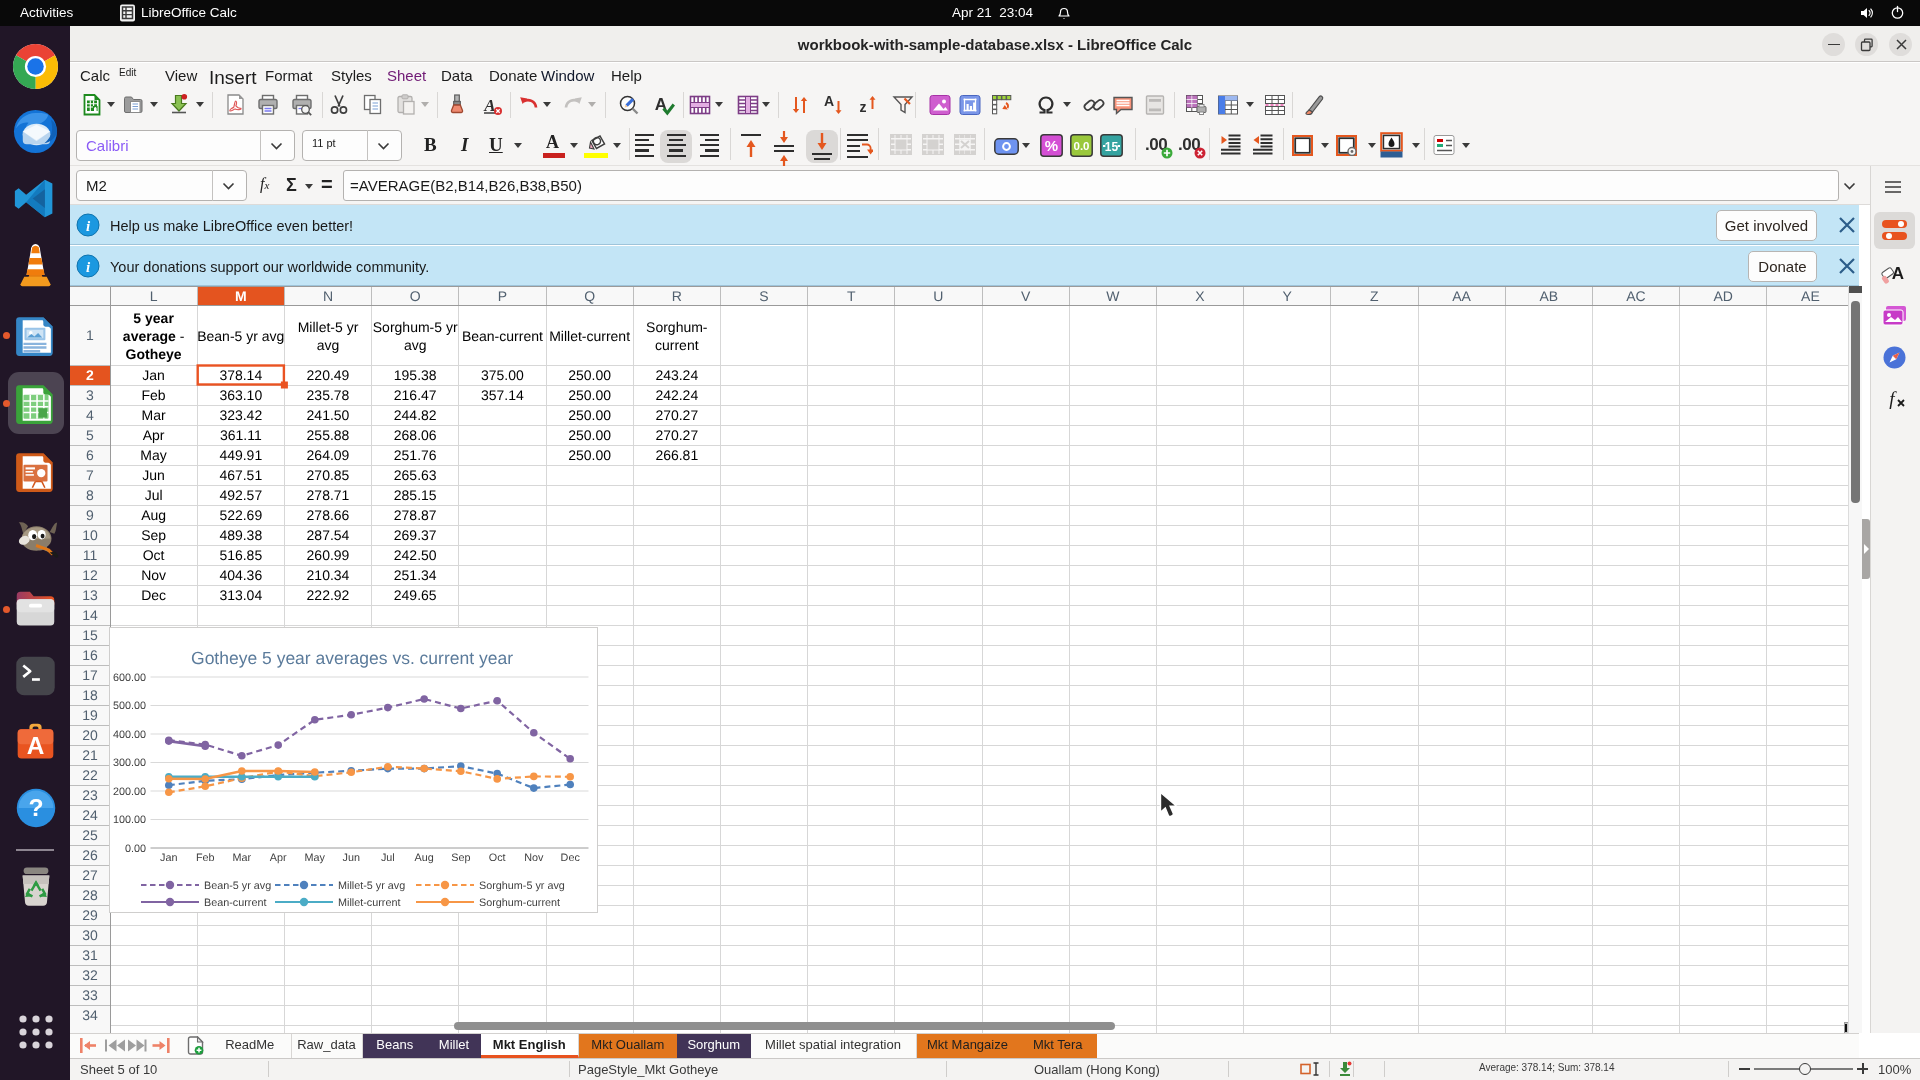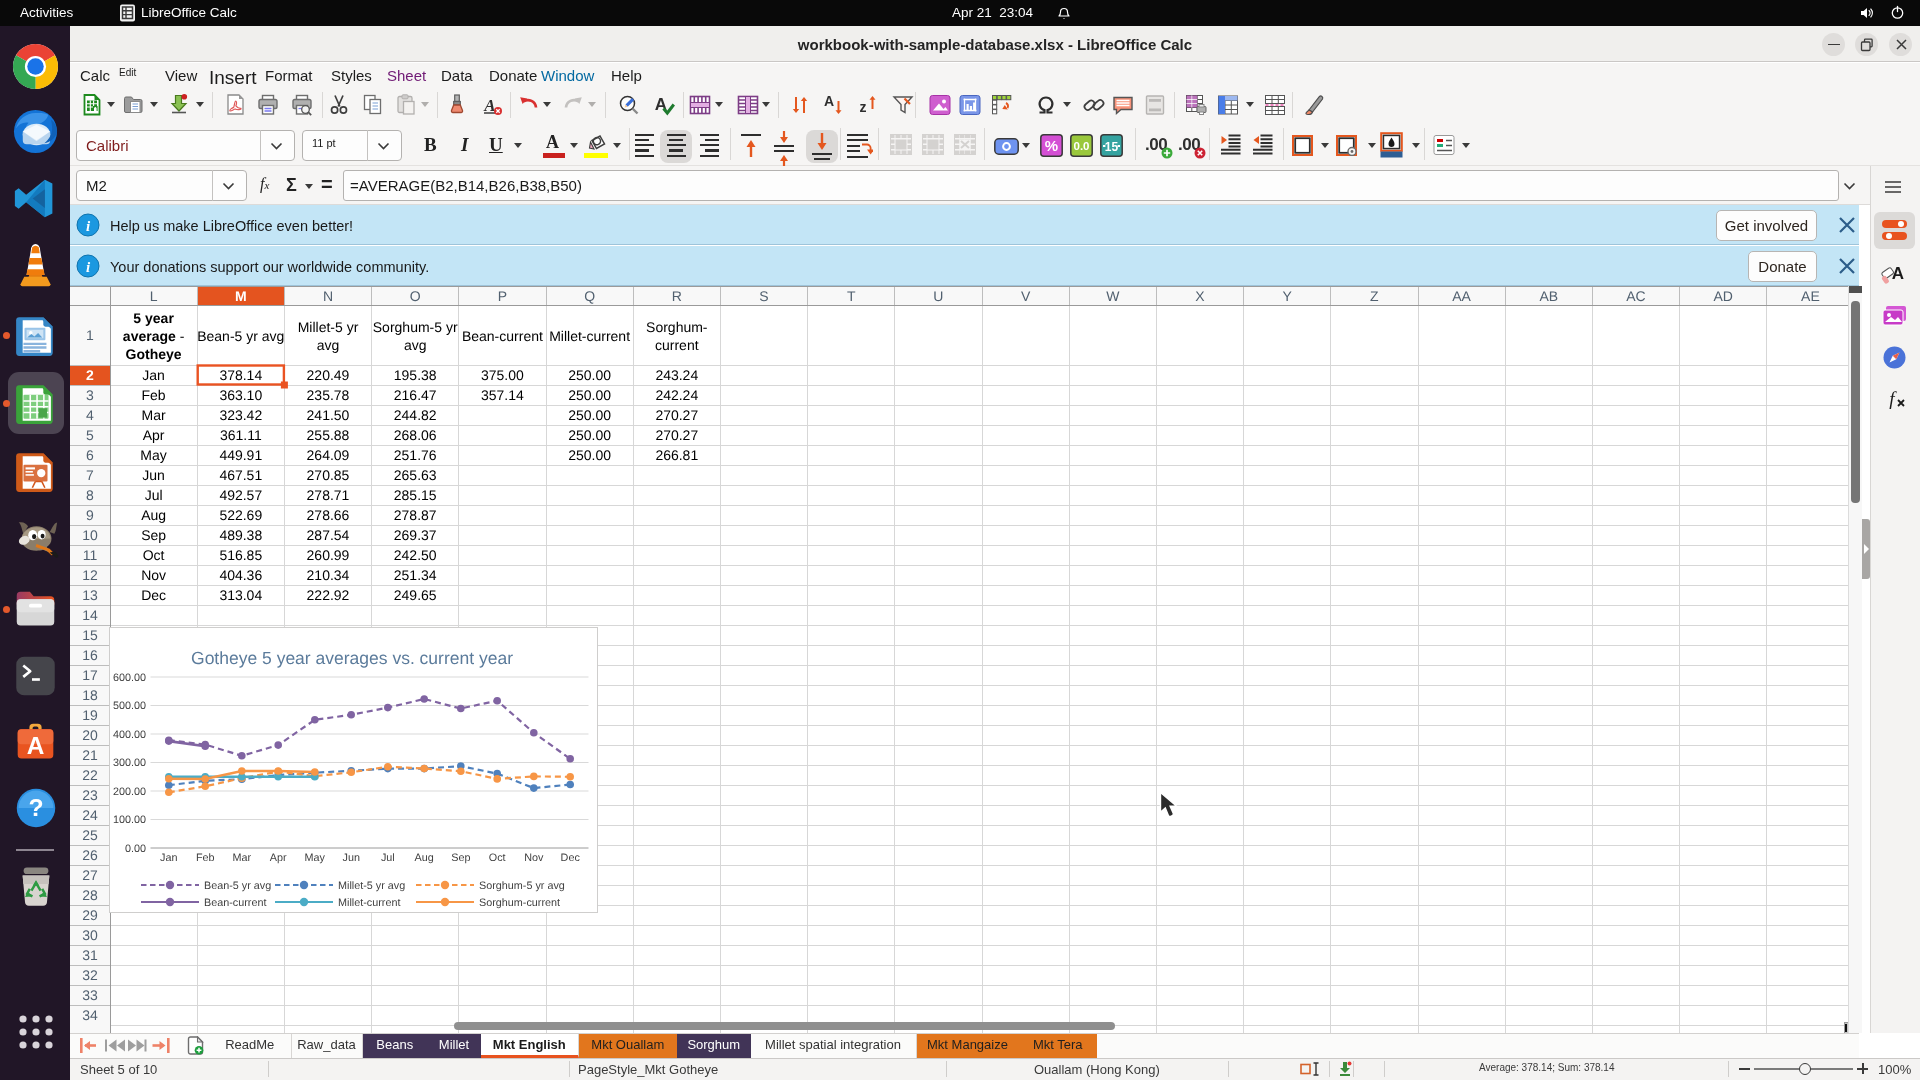--- a/index.html
+++ b/index.html
@@ -178,21 +178,21 @@
 <div class="a" style="left:70px;top:63px;width:1850px;height:25px;background:#f6f5f4"></div>
 <div class="a" style="left:80px;top:67px;font-size:15px;color:#1c1c1c">Calc</div>
 <div class="a" style="left:119px;top:67px;font-size:10px;color:#1c1c1c">Edit</div>
 <div class="a" style="left:165px;top:67px;font-size:15px;color:#1c1c1c">View</div>
 <div class="a" style="left:209px;top:67px;font-size:19px;color:#1c1c1c">Insert</div>
 <div class="a" style="left:265px;top:67px;font-size:15px;color:#1c1c1c">Format</div>
 <div class="a" style="left:331px;top:67px;font-size:15px;color:#1c1c1c">Styles</div>
 <div class="a" style="left:387px;top:67px;font-size:15px;color:#701a75">Sheet</div>
 <div class="a" style="left:441px;top:67px;font-size:15px;color:#1c1c1c">Data</div>
 <div class="a" style="left:489px;top:67px;font-size:15px;color:#1c1c1c">Donate</div>
-<div class="a" style="left:541px;top:67px;font-size:15px;color:#0369a1">Window</div>
+<div class="a" style="left:541px;top:67px;font-size:15px;color:#0f172a">Window</div>
 <div class="a" style="left:611px;top:67px;font-size:15px;color:#1c1c1c">Help</div>
 <div class="a" style="left:70px;top:88px;width:1850px;height:34px;background:#f6f5f4"></div>
 <svg class="a" style="left:81px;top:93px" width="24" height="24" viewBox="0 0 24 24">
     <path d="M3.5 2h10l5 5v14.5h-15z" fill="#fff" stroke="#1e8a1e" stroke-width="1.8"></path>
     <path d="M13.5 2l5 5h-5z" fill="#1e8a1e"></path>
     <rect x="6" y="7.5" width="10" height="10.5" fill="#1e8a1e"></rect>
     <path d="M6 10.8h10M6 14h10M9.3 7.5v10.5M12.6 7.5v10.5" stroke="#fff" stroke-width="1.1"></path>
     <rect x="12" y="13" width="4.6" height="5" fill="#1e8a1e"></rect>
     <path d="M13 18v-3l1.3-1.2 1.3 1.2v3z" fill="#fff"></path>
   </svg>
@@ -382,21 +382,21 @@
     <path d="M2.5 6.5h19M9 2.5v8M15.3 2.5v8M2.5 17.5h19M9 13.5v8M15.3 13.5v8" stroke="#555"></path>
     <path d="M2.5 12h19" stroke="#f060b0" stroke-width="1.6" stroke-dasharray="3 2"></path>
   </svg>
 <div class="tb-sep" style="left:1292px;top:92px;height:26px"></div>
 <svg class="a" style="left:1302px;top:93px" width="24" height="24" viewBox="0 0 24 24">
     <path d="M7 17L17.5 3.5c1.5-1.5 4 0.5 3 2.5L10.5 19z" fill="#9a9a9a" stroke="#4e4e4e" stroke-width="1.2"></path>
     <path d="M7 17l3.5 2c-0.5 1.8-2.5 2.8-5.5 2.3-1-0.2-1.3-0.8-0.8-1.6z" fill="#f08a68" stroke="#4e4e4e" stroke-width="1.1"></path>
   </svg>
 <div class="a" style="left:70px;top:122px;width:1850px;height:44px;background:#f6f5f4;border-bottom:1px solid #e4e2e0"></div>
 <div class="cbox" style="left:76px;top:130px;width:219px;height:31px"></div>
-<div class="a" style="left:86px;top:137px;font-size:15px;color:#7f1d1d">Calibri</div>
+<div class="a" style="left:86px;top:137px;font-size:15px;color:#8b5cf6">Calibri</div>
 <div class="a" style="left:260px;top:130px;width:1px;height:31px;background:#c4c2c0"></div>
 <svg class="a" style="left:270px;top:142px" width="13" height="8" viewBox="0 0 13 8" fill="none" stroke="#3a3a3a" stroke-width="1.6">
     <path d="M1.5 1.5l5 5 5-5"></path>
   </svg>
 <div class="cbox" style="left:302px;top:130px;width:100px;height:31px"></div>
 <div class="a" style="left:312px;top:137px;font-size:11px;color:#1a1a1a">11 pt</div>
 <div class="a" style="left:367px;top:130px;width:1px;height:31px;background:#c4c2c0"></div>
 <svg class="a" style="left:377px;top:142px" width="13" height="8" viewBox="0 0 13 8" fill="none" stroke="#3a3a3a" stroke-width="1.6">
     <path d="M1.5 1.5l5 5 5-5"></path>
   </svg>

